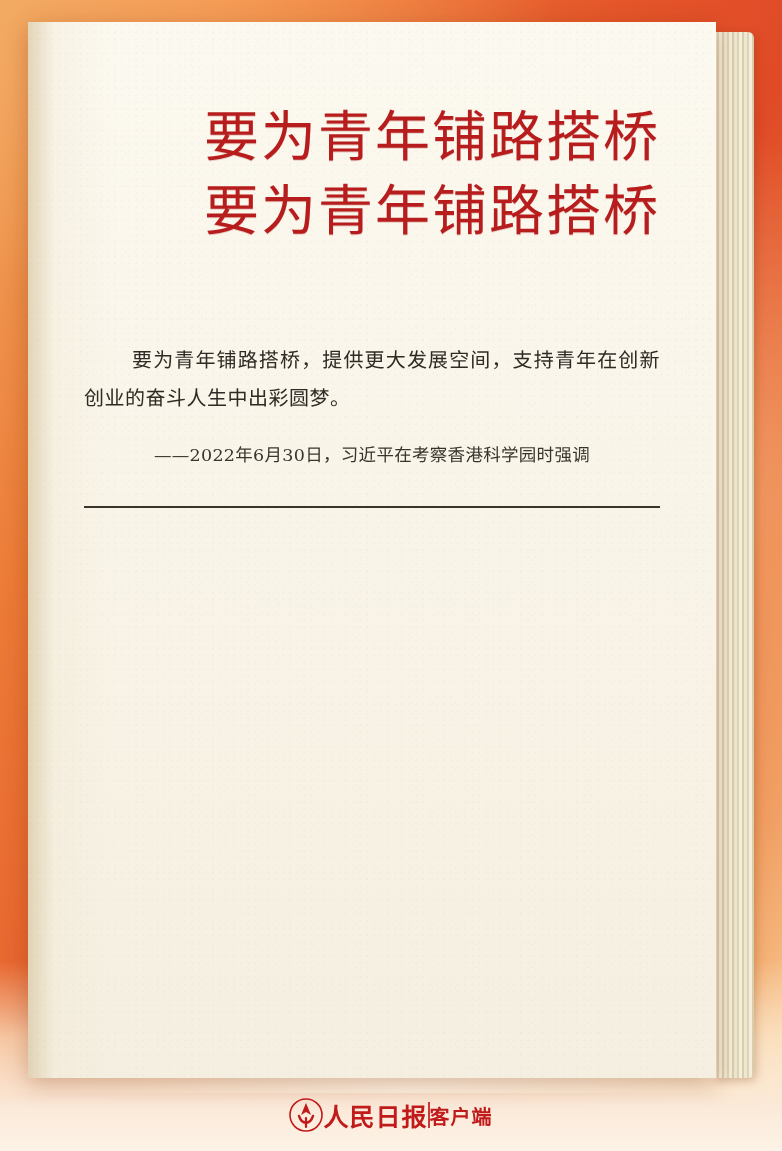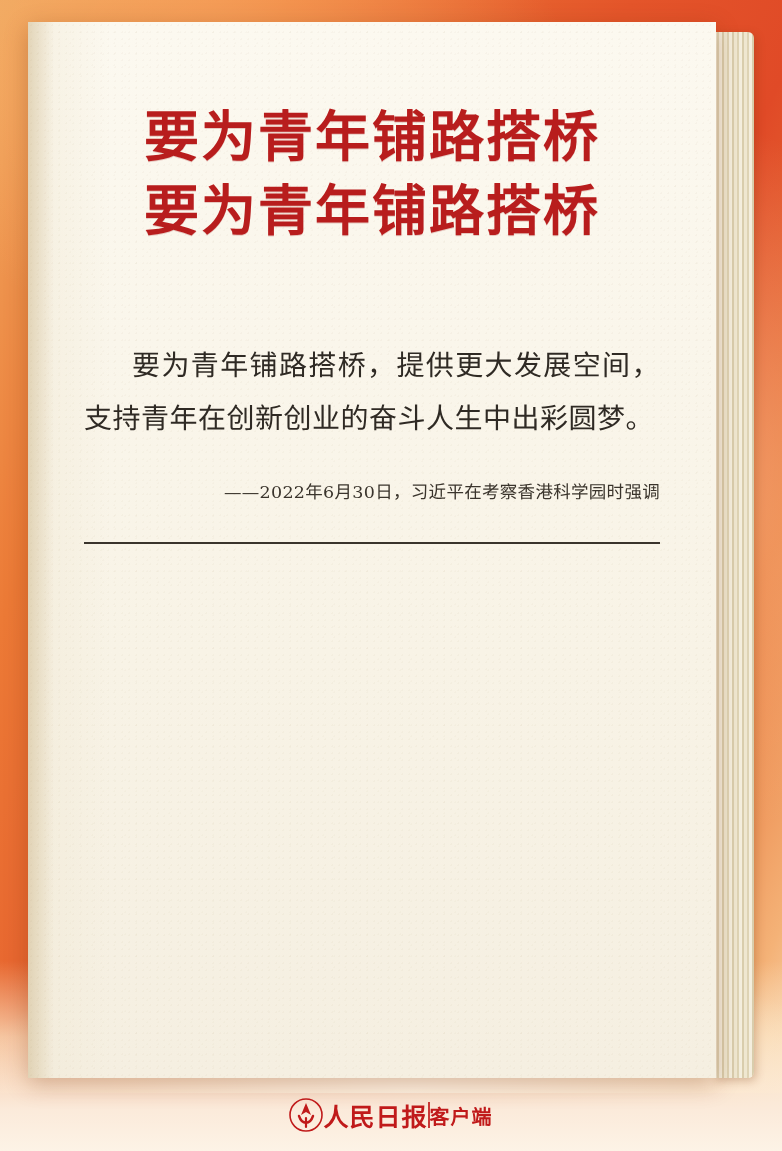--- a/index.html
+++ b/index.html
@@ -101,44 +101,44 @@
     pointer-events: none;
   }
 
   
   .content {
     position: relative;
     padding: 0 56px;
   }
   .headline {
     margin-top: 78px;
-    text-align: center;
+    text-align: right;
     color: #b81d1d;
     font-family: "DejaVu Serif", "Liberation Serif", serif;
-    font-weight: bold;
+    font-weight: normal;
     font-size: 55px;
     line-height: 1.35;
     letter-spacing: 2px;
     text-shadow: 0 1px 0 rgba(150,20,20,0.20);
   }
   .headline .line { display: block; }
 
   .quote-block { margin-top: 92px; }
   .quote-text {
     color: #2f2a24;
-    font-family: Liberation Mono, monospace;
-    font-size: 28px;
+    font-family: Liberation Serif, serif;
+    font-size: 20px;
     line-height: 1.92;
     text-indent: 48px;
     letter-spacing: 0.5px;
     text-align: justify;
   }
   .quote-source {
     margin-top: 22px;
-    text-align: right;
+    text-align: center;
     color: #3a342c;
     font-family: "DejaVu Serif", "Liberation Serif", serif;
     font-size: 17.5px;
     line-height: 1.85;
     letter-spacing: 0.3px;
   }
   .divider {
     margin: 34px 0 0 0;
     height: 0;
     border-top: 2px solid #3a342c;

